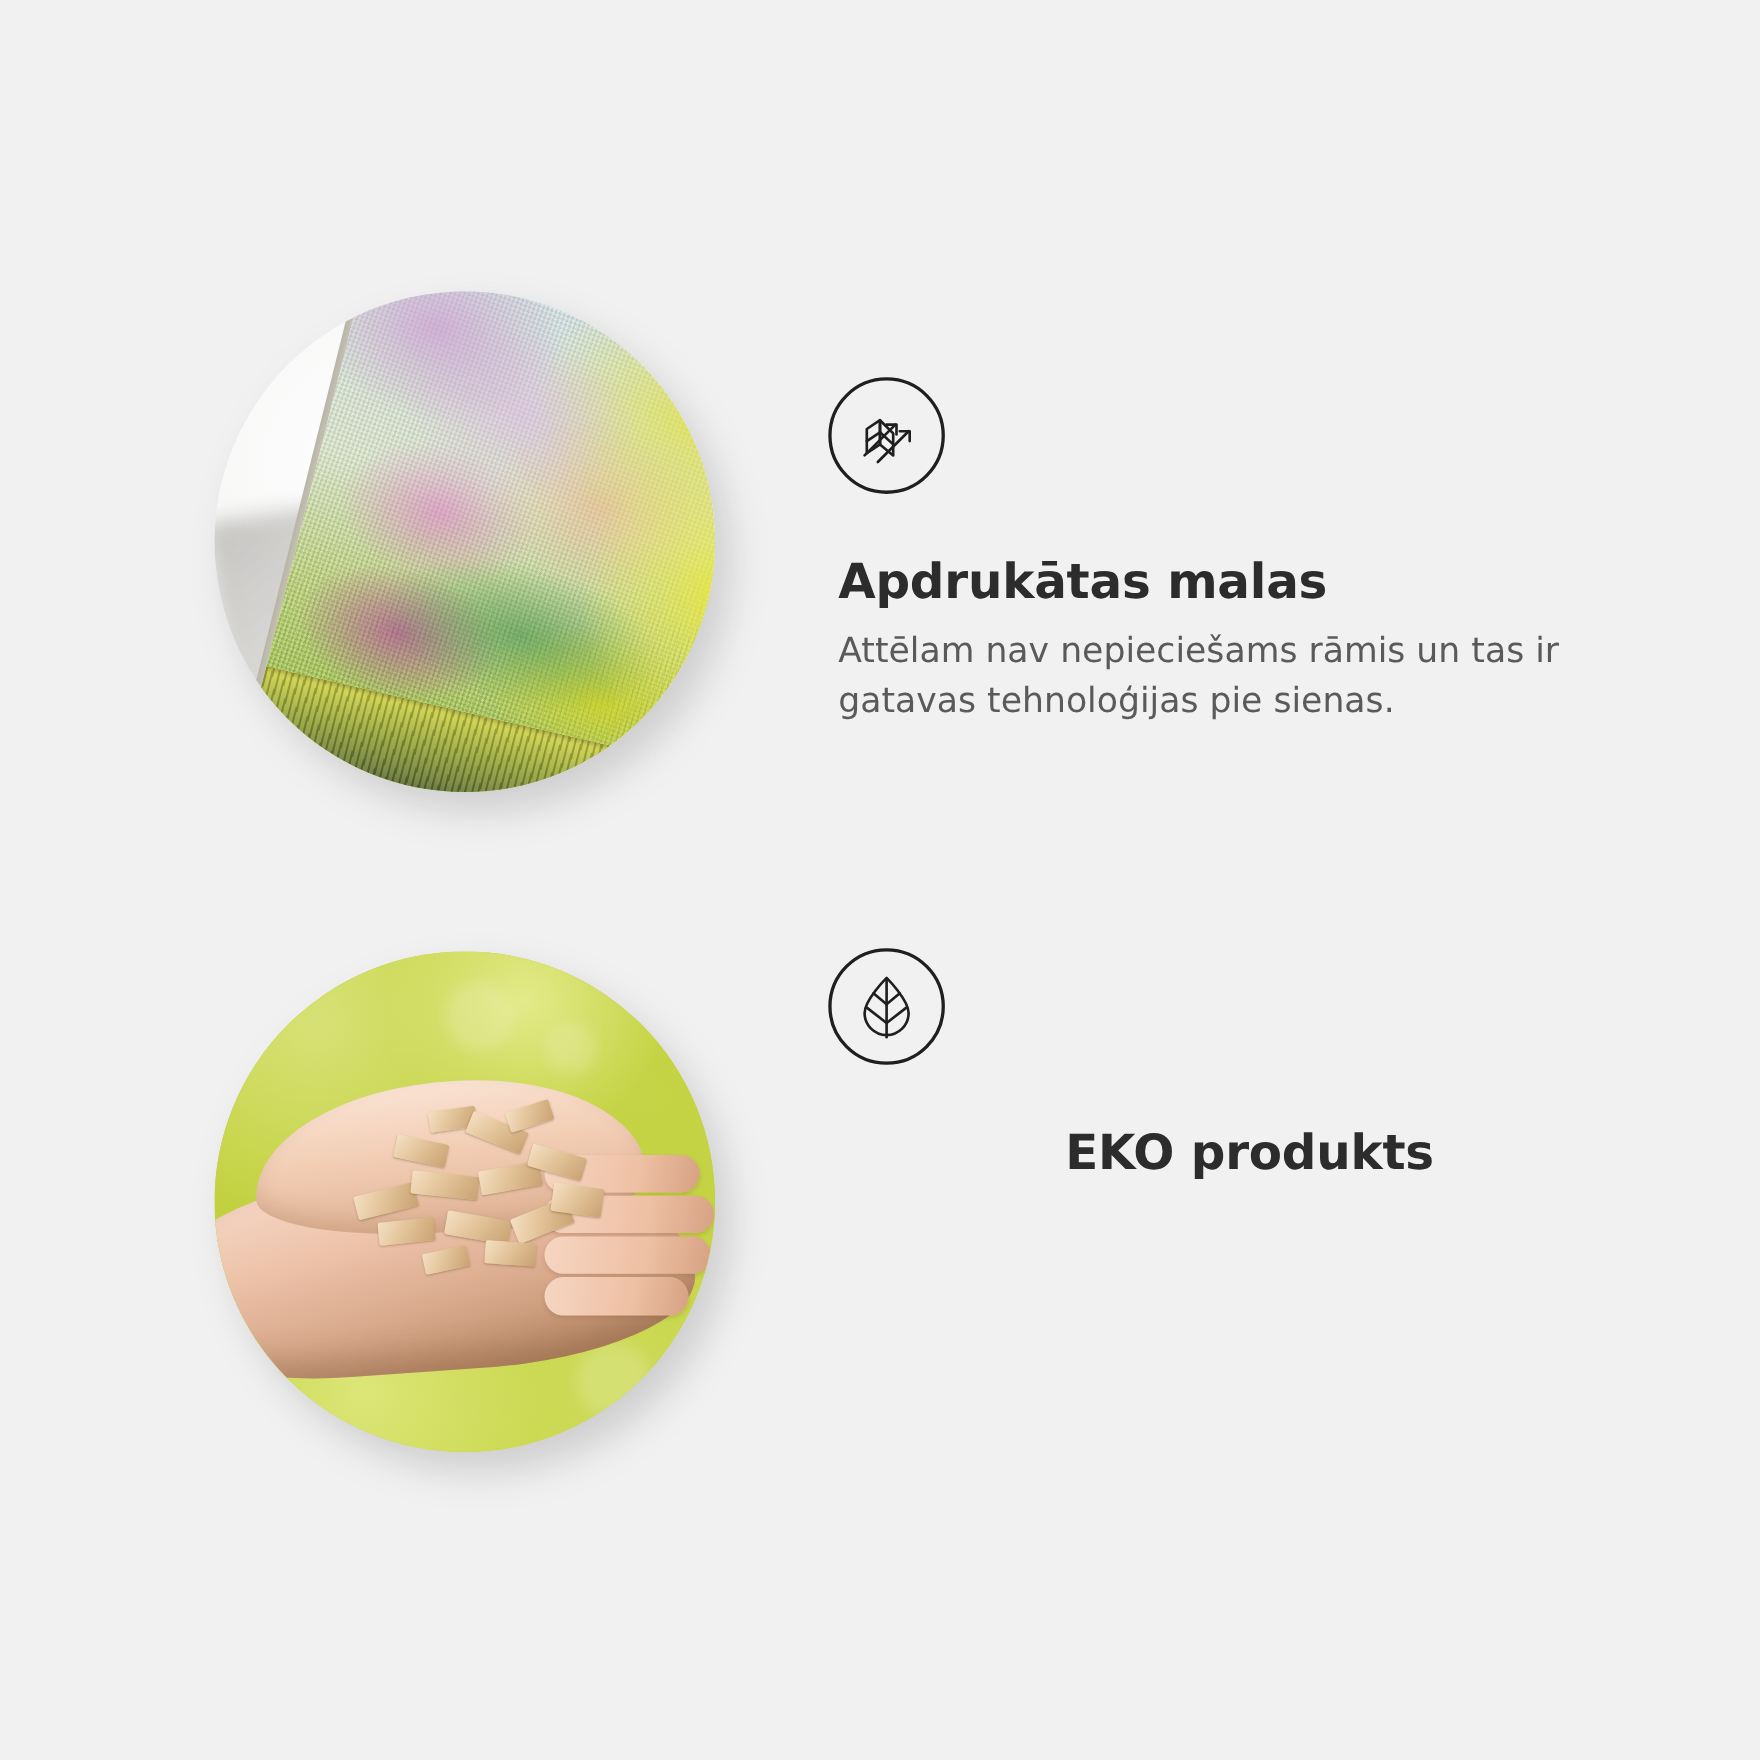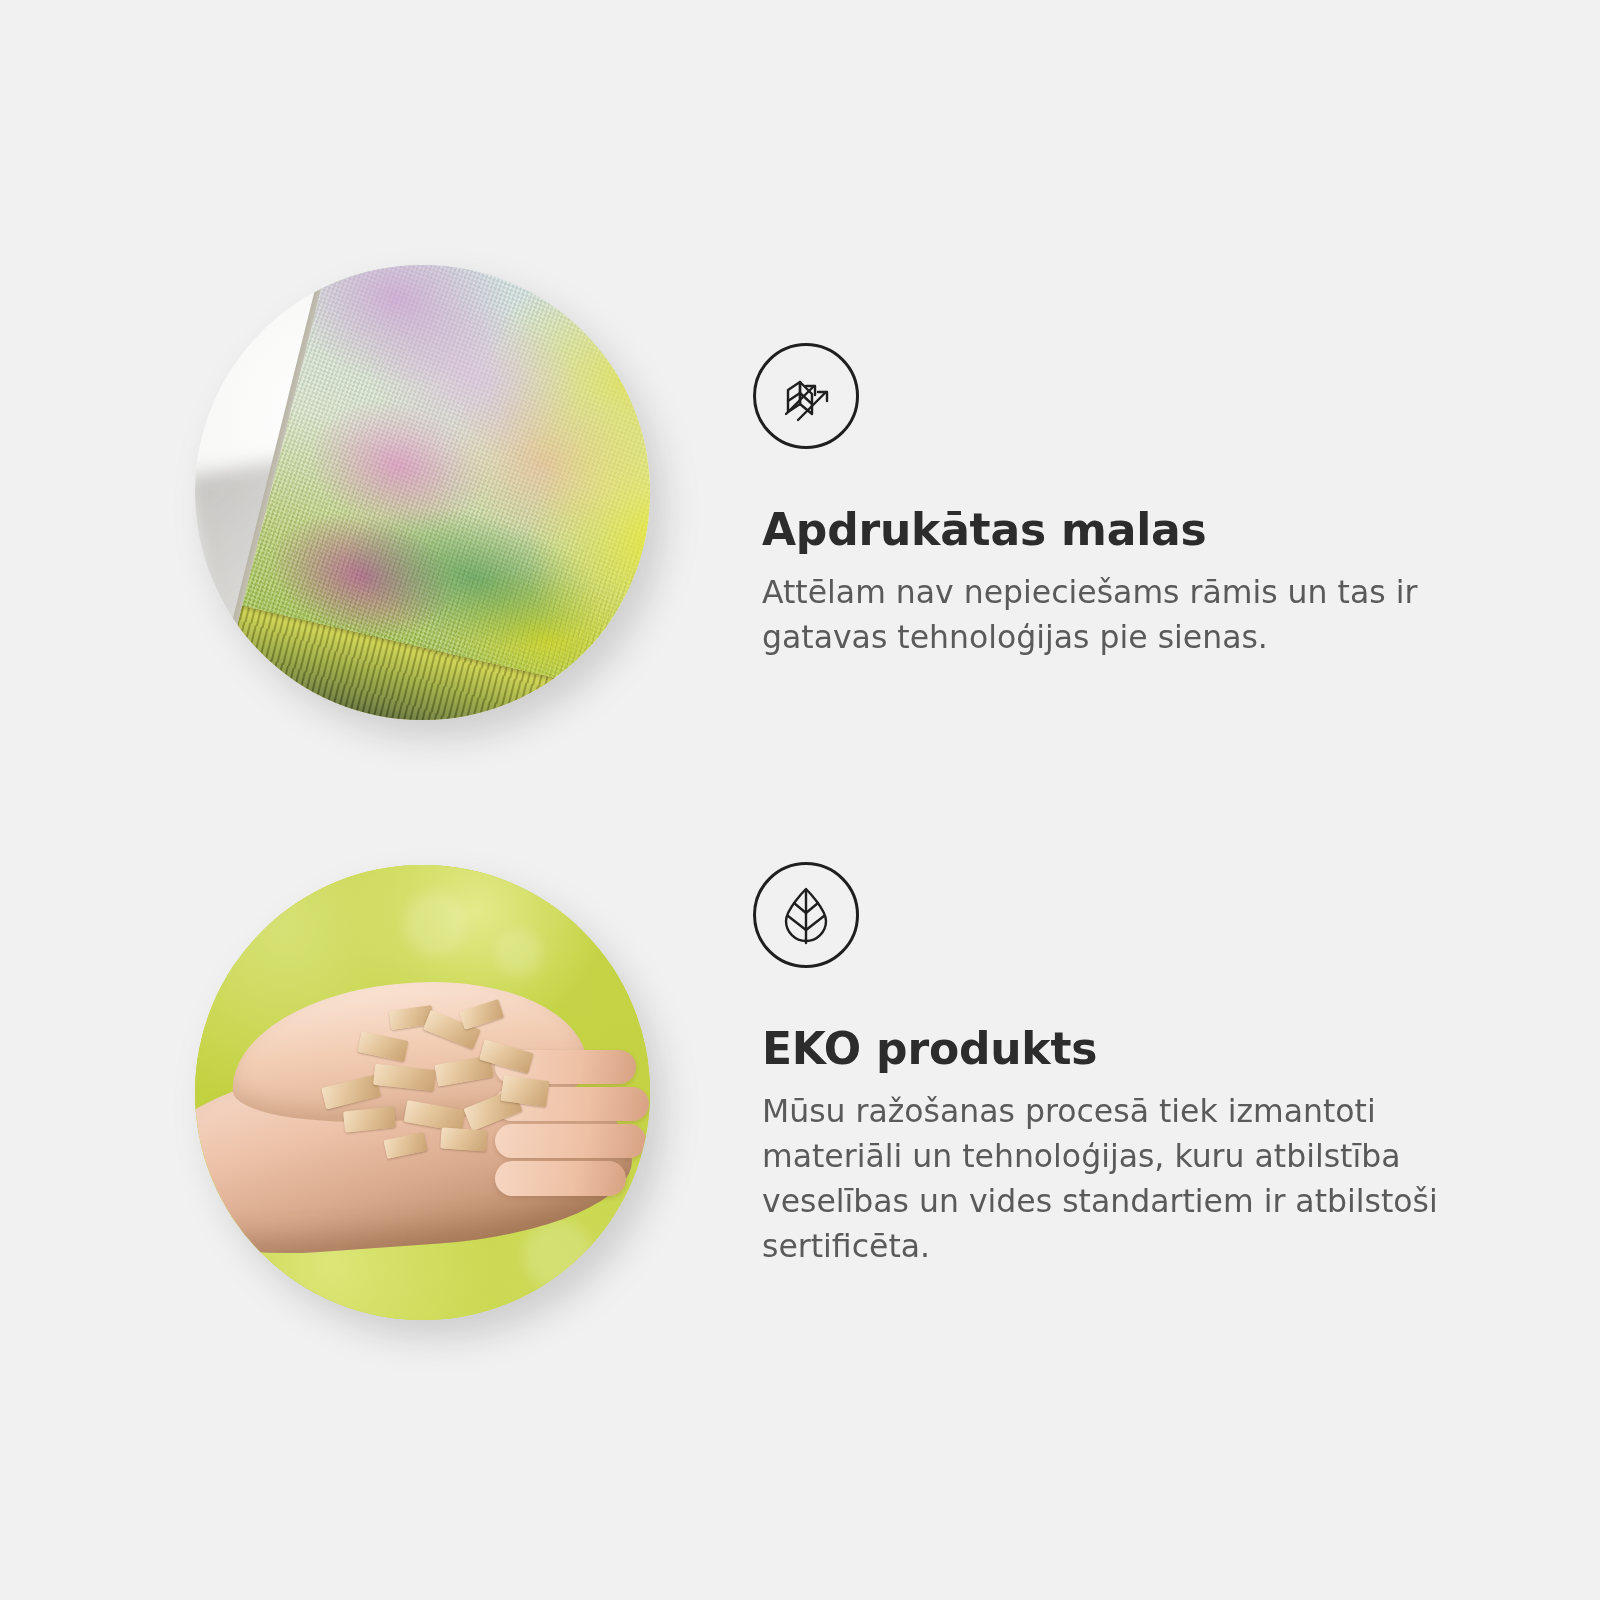--- a/index.html
+++ b/index.html
@@ -208,21 +208,21 @@
   }
 
   
   .content {
     position: absolute;
     left: 750px;
     top: 0;
     width: 760px;
   }
   .content-1 { top: 78px; }
-  .content-2 { top: -3px; }
+  .content-2 { top: -3px; text-align: center; }
 
   .icon-badge {
     width: 106px;
     height: 106px;
     border-radius: 50%;
     border: 3.5px solid #1f1f1f;
     box-sizing: border-box;
     display: flex;
     align-items: center;
     justify-content: center;
@@ -326,17 +326,16 @@
         <svg width="60" height="64" viewBox="0 0 60 64" fill="none" stroke="#1f1f1f" stroke-width="2.4" stroke-linecap="round" stroke-linejoin="round">
           <path d="M30 6 C30 6 50 26 50 38 C50 49 41 58 30 58 C19 58 10 49 10 38 C10 26 30 6 30 6 Z"></path>
           <path d="M30 7 L30 60"></path>
           <path d="M30 30 L42 20"></path>
           <path d="M30 30 L18 20"></path>
           <path d="M30 47 L48 33"></path>
           <path d="M30 47 L12 33"></path>
         </svg>
       </div>
       <h2 class="feature-title">EKO produkts</h2>
-      <p class="feature-desc">Mūsu ražošanas procesā tiek izmantoti materiāli un tehnoloģijas, kuru atbilstība veselības un vides standartiem ir atbilstoši sertificēta.</p>
     </div>
   </section>
 
 </div>
 
 </body></html>

